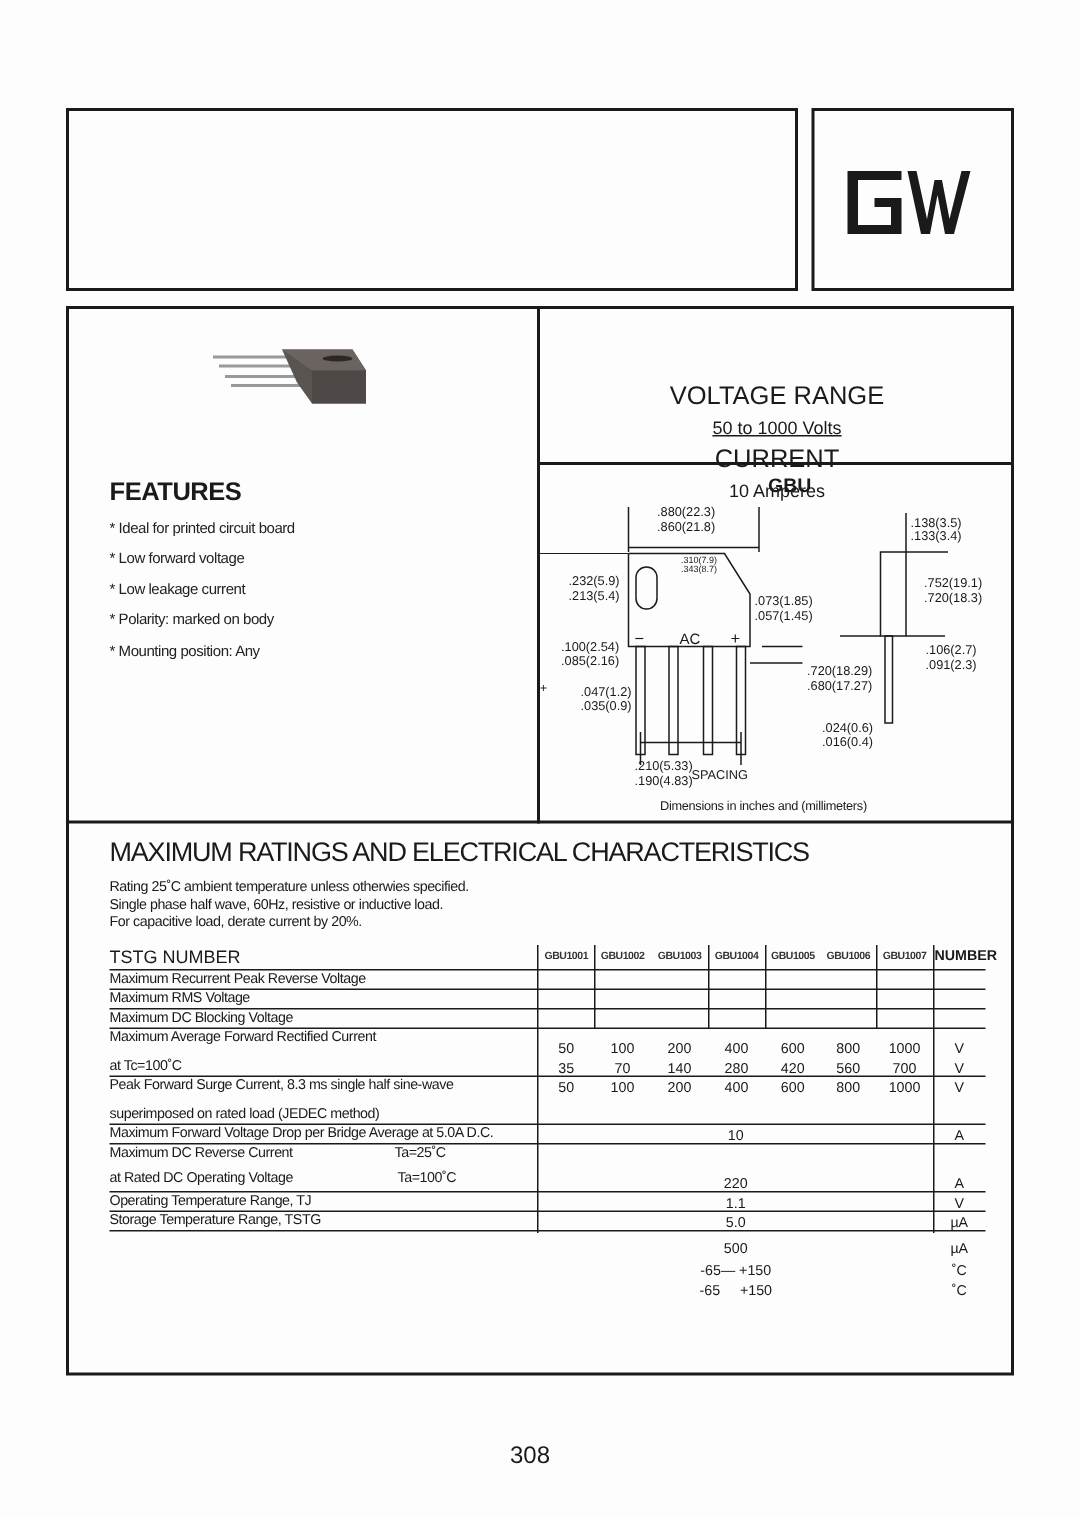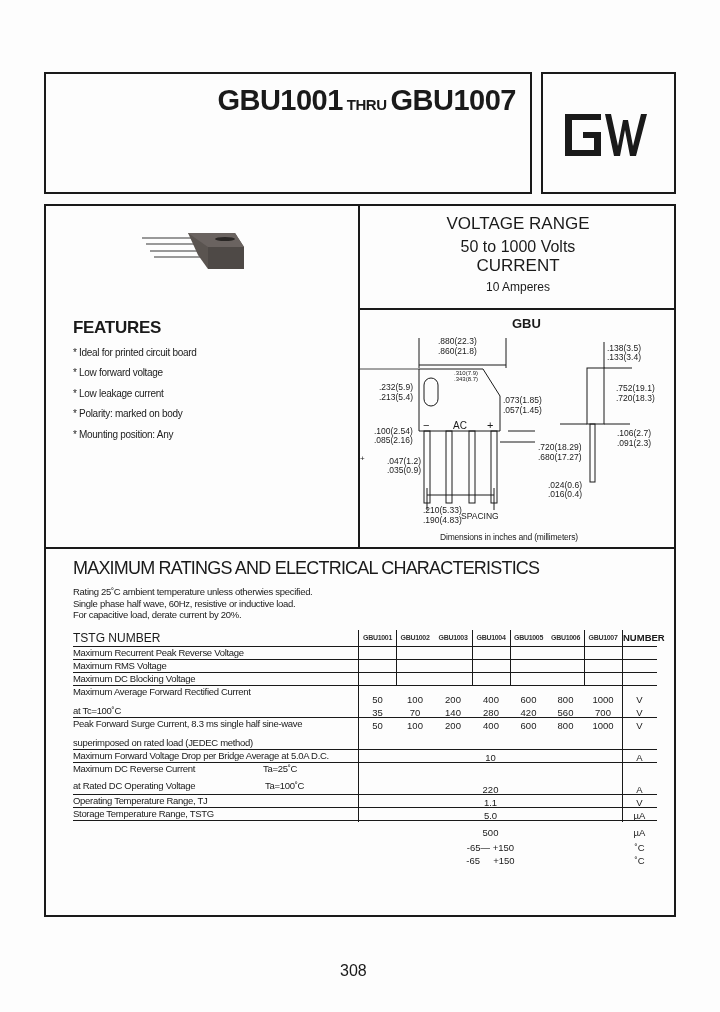--- a/index.html
+++ b/index.html
@@ -21,23 +21,23 @@
   #vdiv { left: 358px; top: 204px; width: 2px; height: 345px; background: #1a1a1a; }
   #hdiv-right { left: 358px; top: 308px; width: 318px; height: 2px; background: #1a1a1a; }
   #hdiv-section { left: 44px; top: 547px; width: 632px; height: 2px; background: #1a1a1a; }
 
   
   #component-img { left: 140px; top: 225px; width: 110px; height: 55px; }
   #features-title { left: 73px; top: 318px; font-size: 17px; font-weight: bold; letter-spacing: -0.3px; }
   .feature { position: absolute; left: 73px; font-size: 10px; color: #222; letter-spacing: -0.3px; white-space: nowrap; }
 
   
-  .center-r { position: absolute; left: 360px; width: 316px; text-align: center; white-space: nowrap; }
+  .center-r { position: absolute; left: 360px; width: 316px; text-align: center; white-space: nowrap; margin-top: 40px; }
   #vr-title { top: 214px; font-size: 17px; }
-  #vr-val { top: 238px; font-size: 16px; }
+  #vr-val { top: 238px; font-size: 12px; text-decoration: underline; }
   #cur-title { top: 256px; font-size: 17px; }
   #cur-val { top: 280px; font-size: 12px; }
   #pkg-label { left: 512px; top: 316px; font-size: 13px; font-weight: bold; }
   #diagram { left: 360px; top: 330px; width: 316px; height: 200px; }
   #dim-note { left: 440px; top: 532px; font-size: 8.5px; white-space: nowrap; letter-spacing: -0.2px; }
 
   
   #ratings-title { left: 73px; top: 558px; font-size: 18px; letter-spacing: -0.8px; white-space: nowrap; }
   .note { position: absolute; left: 73px; font-size: 9.5px; white-space: nowrap; letter-spacing: -0.3px; }
 
@@ -50,23 +50,20 @@
   #type-number { position: absolute; left: 0; top: 1px; font-size: 12px; }
   #units-hdr { position: absolute; left: 550px; top: 2px; font-size: 9.5px; font-weight: bold; }
 
   #page-number { left: 340px; top: 962px; font-size: 16px; }
   svg text { font-family: "Liberation Sans", sans-serif; }
 </style>
 </head>
 <body>
 
 <div class="box" id="title-box">
-  <div id="title">
-    <span>GBU1001</span><span class="thru">THRU</span><span>GBU1007</span>
-  </div>
 </div>
 <div class="box" id="logo-box">
   <svg id="logo" viewBox="0 0 94 46">
 
     <path d="M2 2 H38 V8 H9 V38 H31 V26 H20 V20 H38 V44 H2 Z" fill="#1a1a1a"></path>
 
     <polygon points="42,2 48,2 55,34 60,8 65,8 70,34 78,2 84,2 73,44 67,44 62,18 57,44 51,44" fill="#1a1a1a"></polygon>
   </svg>
 </div>
 

